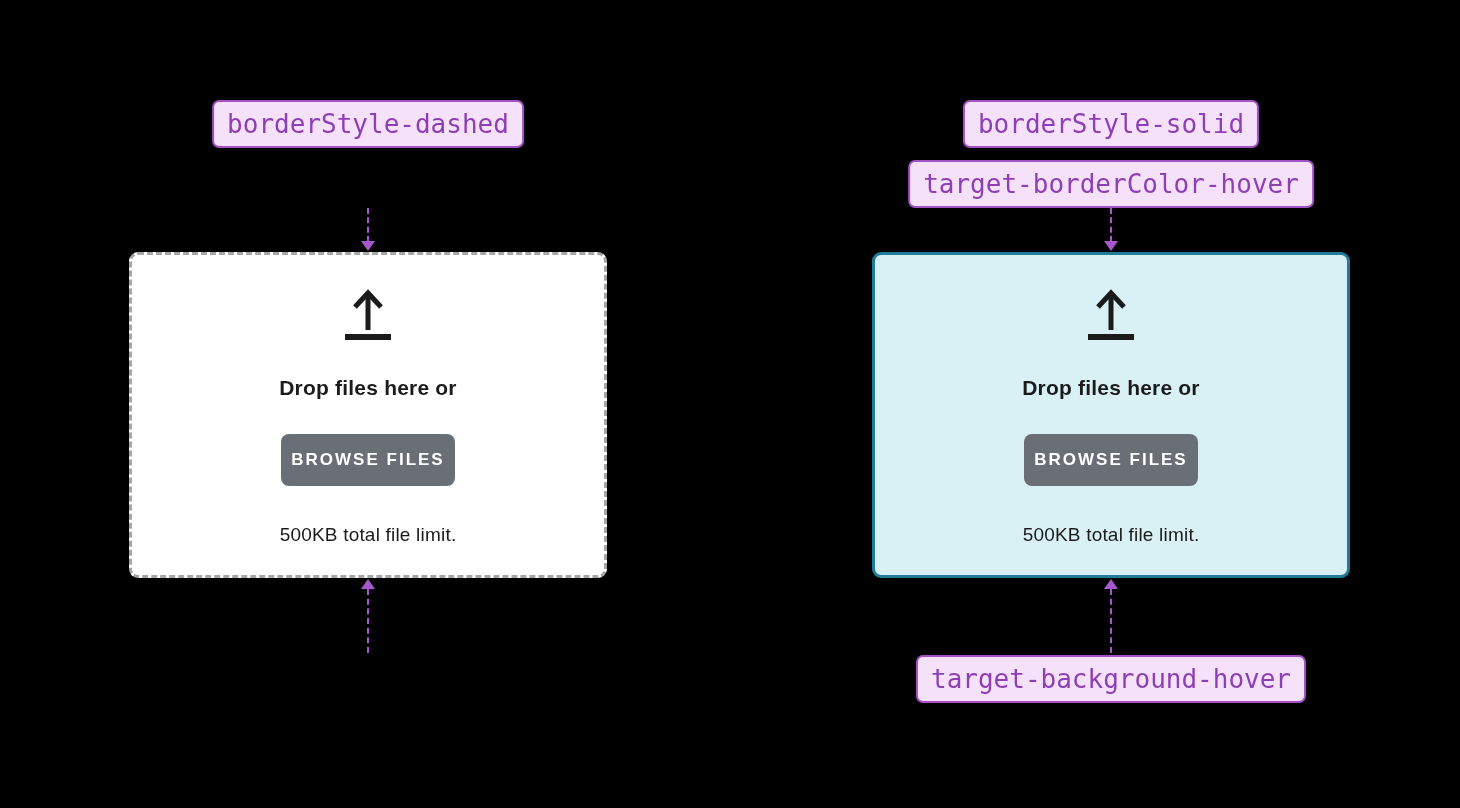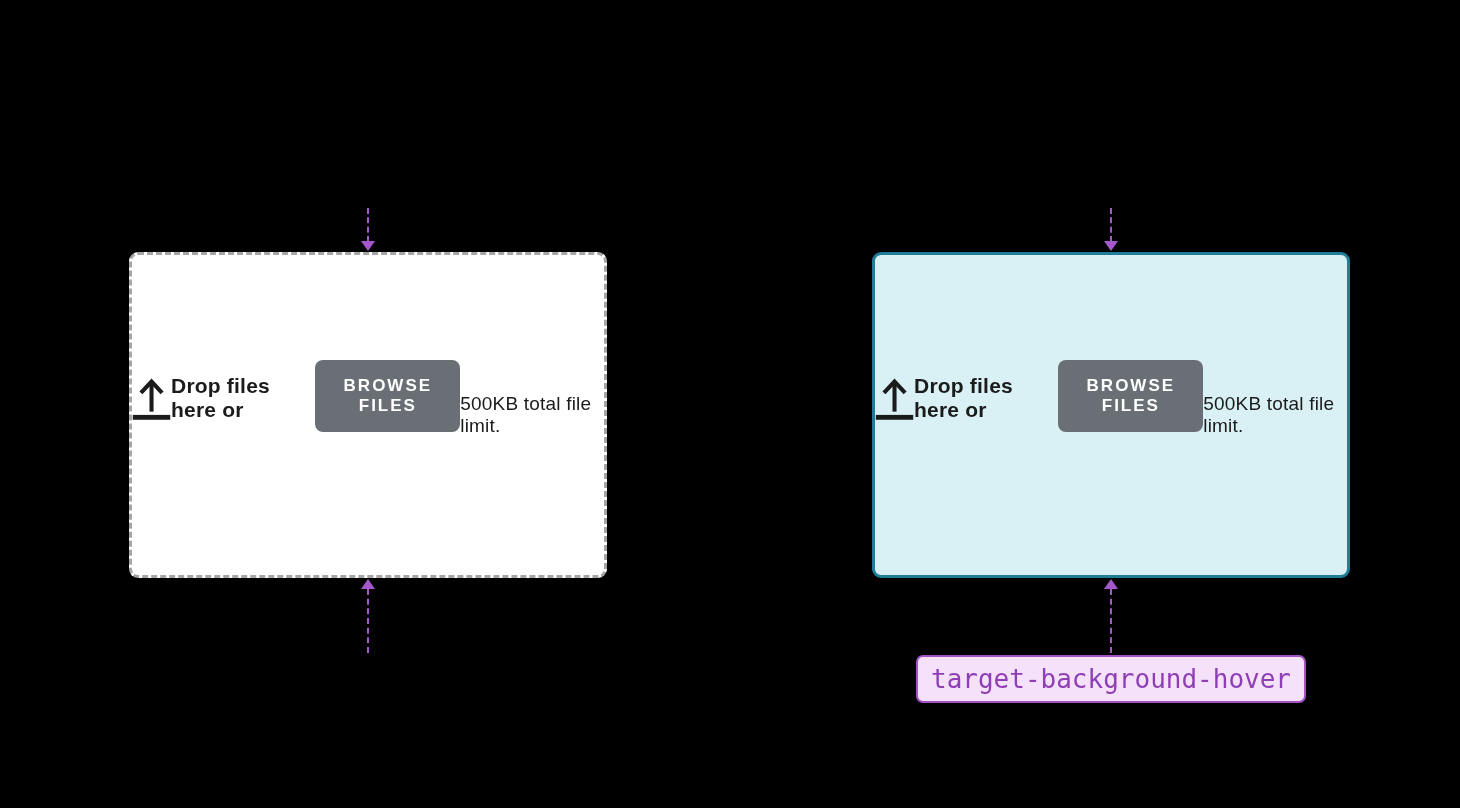--- a/index.html
+++ b/index.html
@@ -68,20 +68,21 @@
   
   .dropzone {
     position: absolute;
     left: var(--dz-left);
     top: 252px;
     width: 478px;
     height: 326px;
     box-sizing: border-box;
     border-radius: 9px;
     display: flex;
+    flex-direction: column;
     align-items: center;
     justify-content: center;
     color: var(--body-text, #1b1b1b);
   }
   .dz-default {
     background: var(--dz-default-bg, #fff);
     border: 3px dashed var(--dz-default-border, #a6a6a6);
   }
   .dz-hover {
     background: var(--dz-hover-bg, #d9f1f5);
@@ -115,40 +116,43 @@
     font-size: 19px;
     letter-spacing: 0.2px;
   }
 </style>
 </head>
 <body>
 
 <div class="canvas">
 
   <div class="panel panel-left">
+    <div class="badge badge-row1">borderStyle-dashed</div>
 
     <div class="arrow-line arrow-line-top"></div>
     <div class="arrow-head arrow-head-down"></div>
 
     <div class="dropzone dz-default">
       <svg class="dz-icon" viewBox="0 0 48 56" fill="none" xmlns="http://www.w3.org/2000/svg">
         <path d="M24 46 L24 12" stroke="currentColor" stroke-width="5"></path>
         <path d="M11 23 L24 9 L37 23" stroke="currentColor" stroke-width="5" fill="none"></path>
         <rect x="1" y="50" width="46" height="6" fill="currentColor"></rect>
       </svg>
       <div class="dz-text">Drop files here or</div>
       <button class="dz-button">BROWSE FILES</button>
       <div class="dz-limit">500KB total file limit.</div>
     </div>
 
     <div class="arrow-head arrow-head-up"></div>
     <div class="arrow-line arrow-line-bottom"></div>
   </div>
 
   <div class="panel panel-right">
+    <div class="badge badge-row1">borderStyle-solid</div>
+    <div class="badge badge-row2">target-borderColor-hover</div>
 
     <div class="arrow-line arrow-line-top"></div>
     <div class="arrow-head arrow-head-down"></div>
 
     <div class="dropzone dz-hover">
       <svg class="dz-icon" viewBox="0 0 48 56" fill="none" xmlns="http://www.w3.org/2000/svg">
         <path d="M24 46 L24 12" stroke="currentColor" stroke-width="5"></path>
         <path d="M11 23 L24 9 L37 23" stroke="currentColor" stroke-width="5" fill="none"></path>
         <rect x="1" y="50" width="46" height="6" fill="currentColor"></rect>
       </svg>

